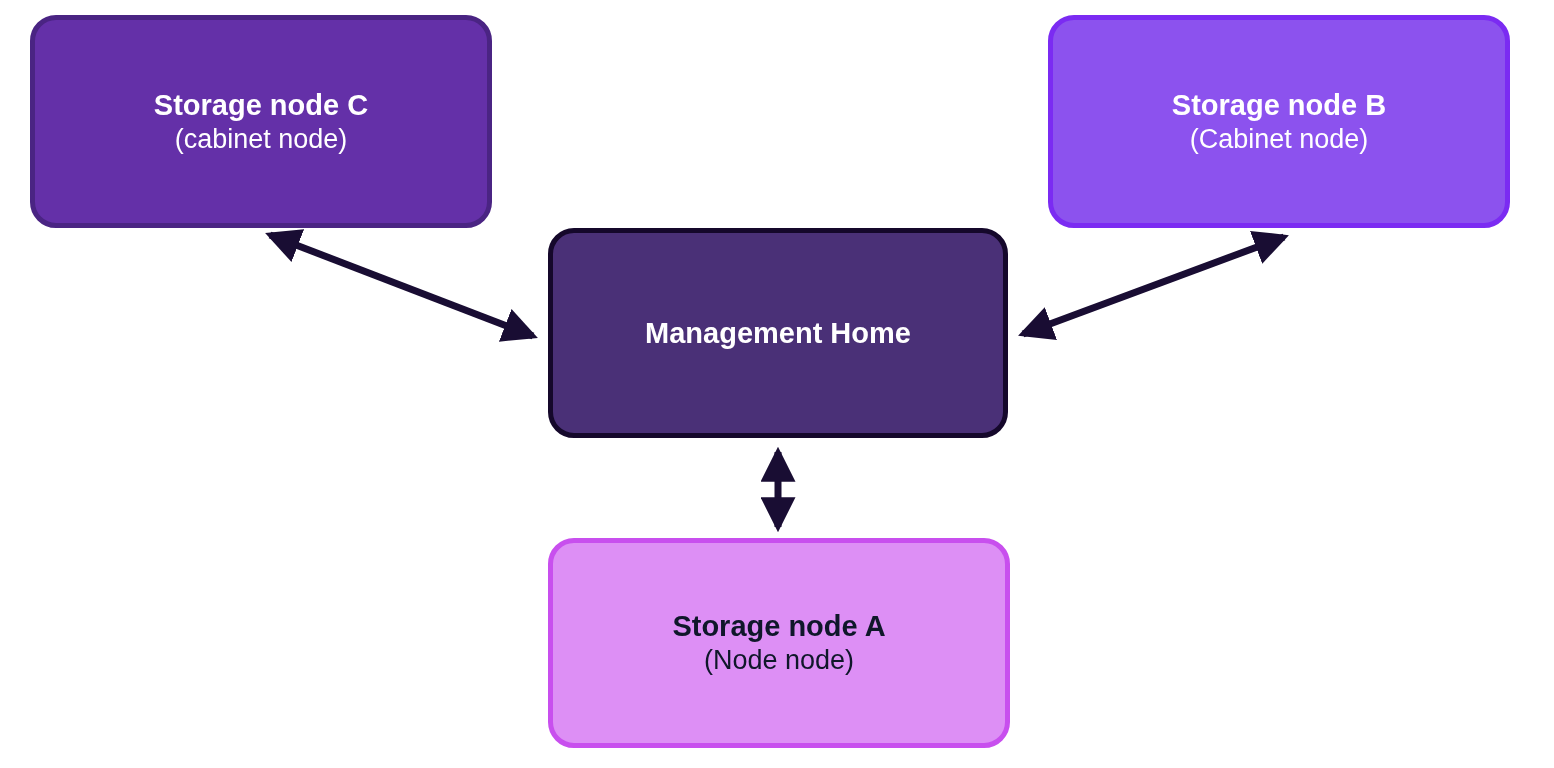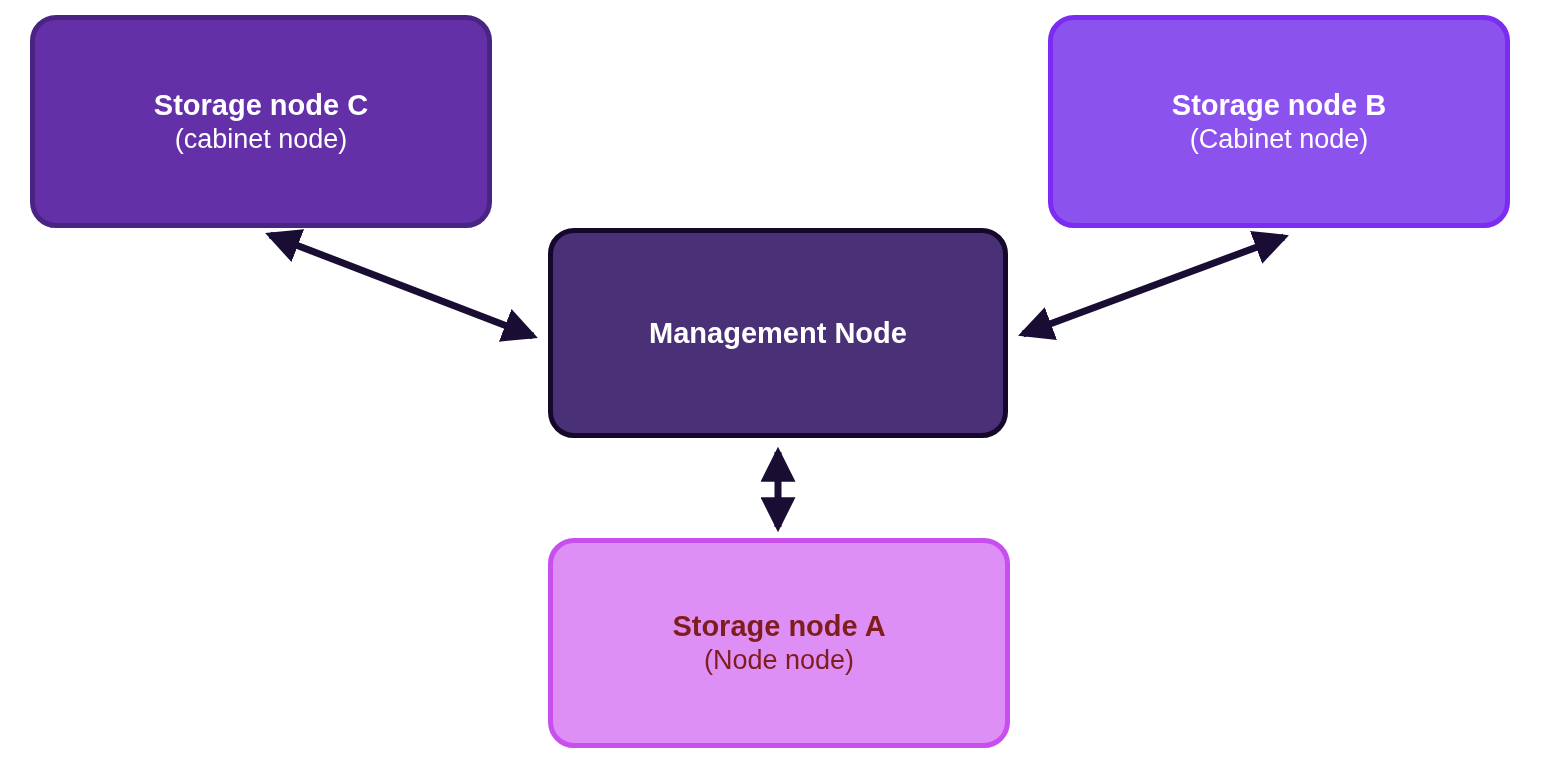--- a/index.html
+++ b/index.html
@@ -74,21 +74,21 @@
     <div class="title">Storage node C</div>
     <div class="subtitle">(cabinet node)</div>
   </div>
 
   <div class="node node-b" style="background-color: rgb(140, 82, 238); border-color: rgb(123, 43, 242); color: rgb(255, 255, 255);">
     <div class="title">Storage node B</div>
     <div class="subtitle">(Cabinet node)</div>
   </div>
 
   <div class="node node-mgmt" style="background-color: rgb(74, 48, 119); border-color: rgb(21, 8, 43); color: rgb(255, 255, 255);">
-    <div class="title">Management Node</div>
+    <div class="title">Management Home</div>
   </div>
 
-  <div class="node node-a" style="background-color: rgb(221, 143, 245); border-color: rgb(200, 79, 238); color: #7f1d1d;">
+  <div class="node node-a" style="background-color: rgb(221, 143, 245); border-color: rgb(200, 79, 238); color: #0f172a;">
     <div class="title">Storage node A</div>
     <div class="subtitle">(Node node)</div>
   </div>
 
 </div>
 
 </body></html>

